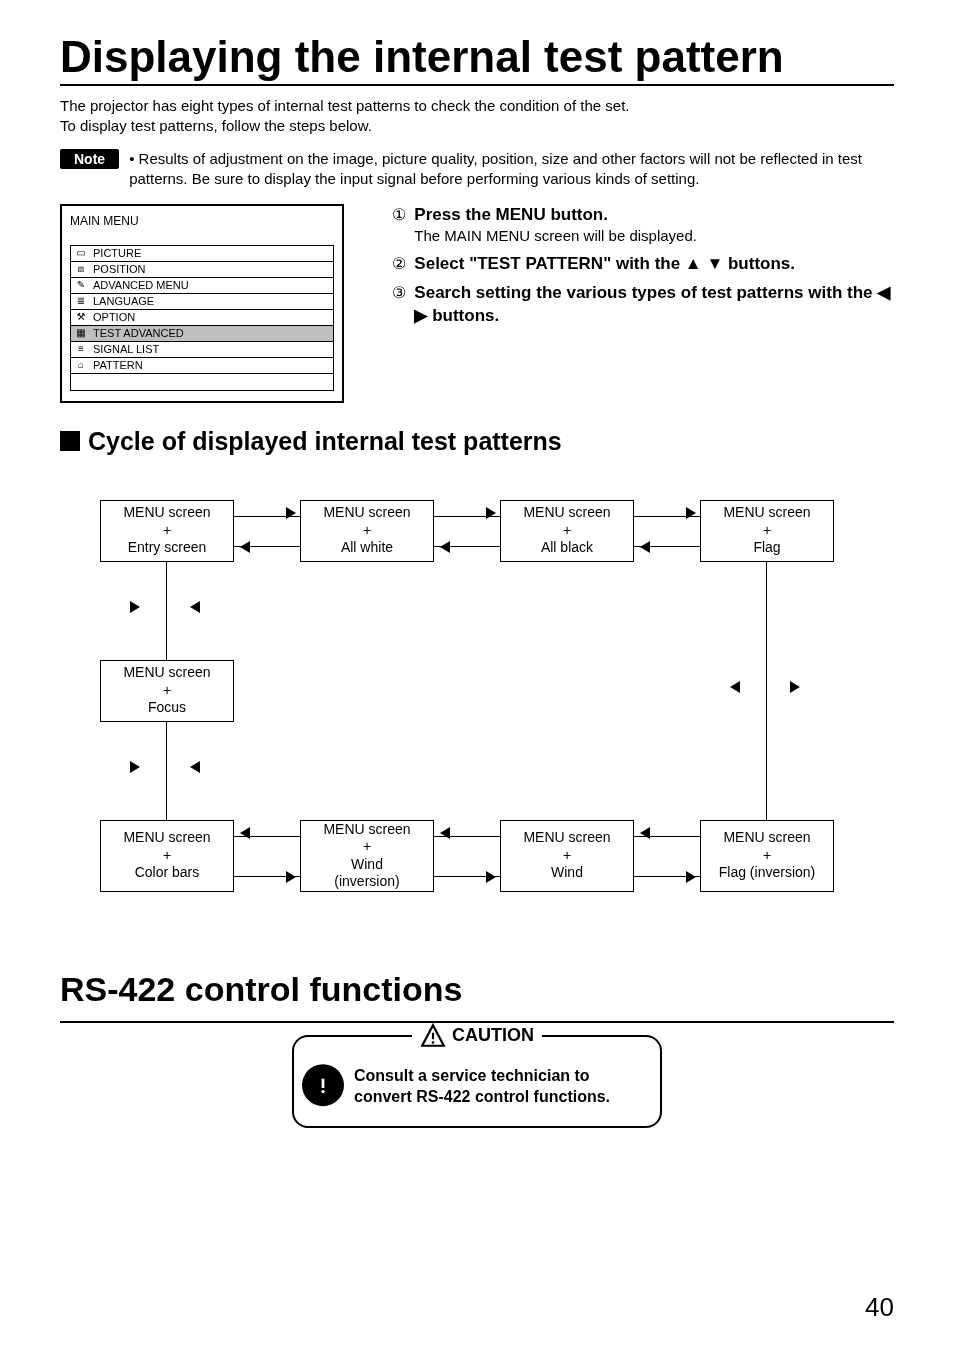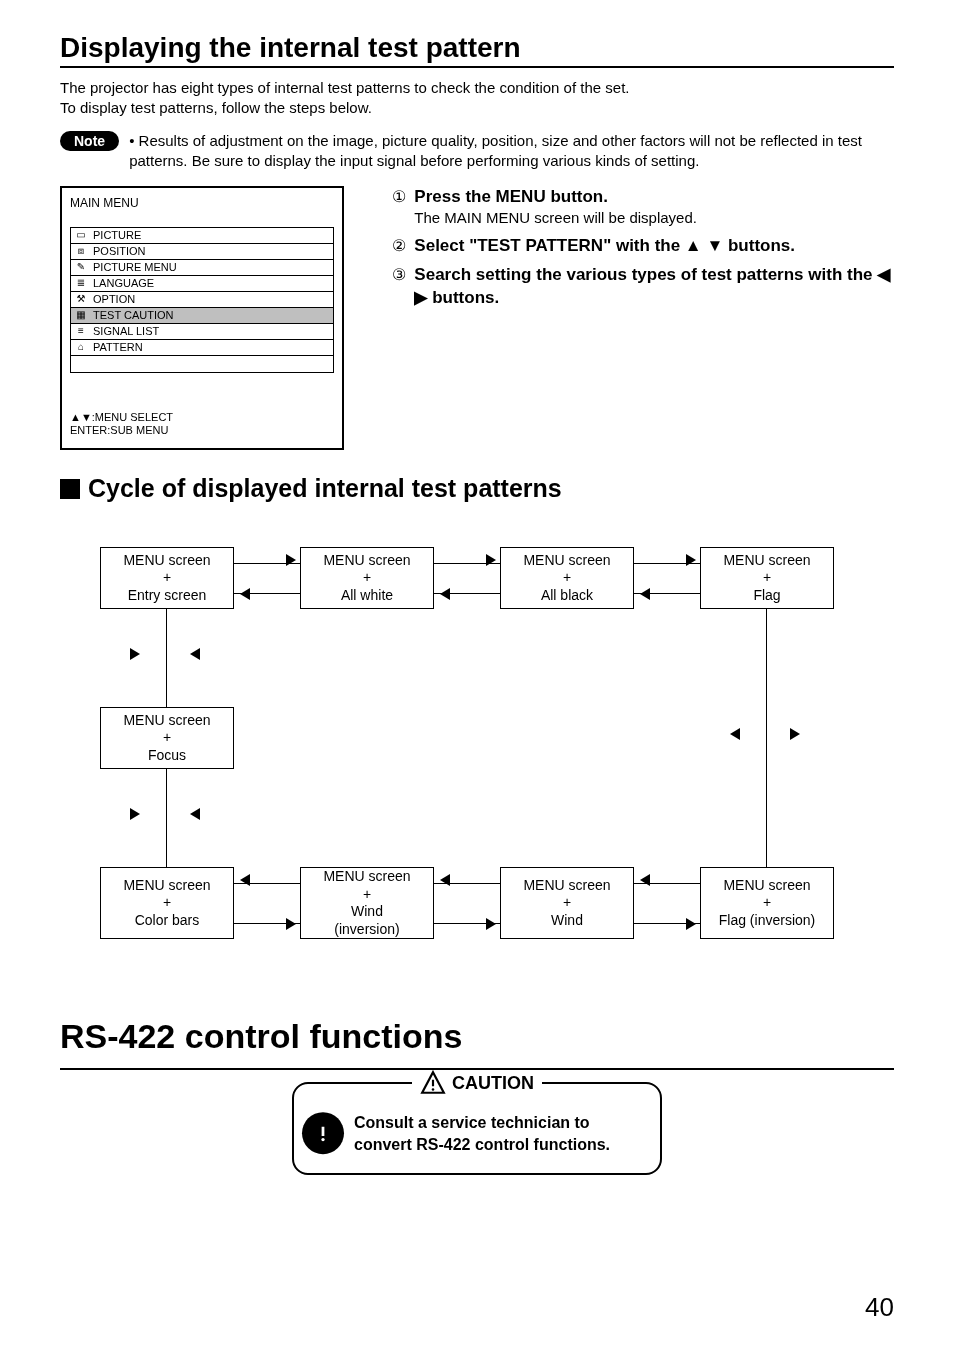--- a/index.html
+++ b/index.html
@@ -1,23 +1,23 @@
 <!DOCTYPE html>
 <html><head>
 <meta charset="utf-8">
 <style>
   * { box-sizing: border-box; margin: 0; padding: 0; }
   body { font-family: Arial, Helvetica, sans-serif; color: #000; background: #fff; }
   .page { width: 954px; height: 1349px; padding: 32px 60px 40px 60px; position: relative; }
 
-  .h1 { font-size: 28px; font-weight: bold; border-bottom: 2px solid #000; padding-bottom: 2px; margin-bottom: 10px; }
+  .h1 { font-size: 44px; font-weight: bold; border-bottom: 2px solid #000; padding-bottom: 2px; margin-bottom: 10px; }
   .intro { font-size: 15px; line-height: 1.3; margin-bottom: 14px; }
 
   .note-row { display: flex; align-items: flex-start; gap: 10px; margin-bottom: 14px; }
-  .note-pill { background: #000; color: #fff; font-size: 14px; font-weight: bold; padding: 2px 14px; border-radius: 10px; flex-shrink: 0; }
+  .note-pill { background: #000; color: #fff; font-size: 14px; font-weight: bold; padding: 2px 14px; border-radius: 2px; flex-shrink: 0; }
   .note-body { font-size: 15px; line-height: 1.35; }
 
   .two-col { display: flex; gap: 48px; align-items: flex-start; margin-bottom: 24px; }
 
   .menu-box { width: 284px; border: 2px solid #000; padding: 8px 8px 10px 8px; font-size: 12px; }
   .menu-title { font-weight: normal; margin-bottom: 17px; }
   .menu-list { border: 1px solid #000; }
   .menu-item { display: flex; align-items: center; gap: 6px; border-bottom: 1px solid #000; padding: 0 4px; height: 16px; font-size: 11px; }
   .menu-item:last-child { border-bottom: none; }
   .menu-item.hl { background: #bfbfbf; }
@@ -78,47 +78,43 @@
       <div class="menu-item">
             <span class="mi-icon">▭</span>
             <span>PICTURE</span>
           </div>
       <div class="menu-item">
             <span class="mi-icon">⧈</span>
             <span>POSITION</span>
           </div>
       <div class="menu-item">
             <span class="mi-icon">✎</span>
-            <span>PICTURE MENU</span>
+            <span>ADVANCED MENU</span>
           </div>
       <div class="menu-item">
             <span class="mi-icon">≣</span>
             <span>LANGUAGE</span>
           </div>
       <div class="menu-item">
             <span class="mi-icon">⚒</span>
             <span>OPTION</span>
           </div>
       <div class="menu-item hl">
             <span class="mi-icon">▦</span>
-            <span>TEST CAUTION</span>
+            <span>TEST ADVANCED</span>
           </div>
       <div class="menu-item">
             <span class="mi-icon">≡</span>
             <span>SIGNAL LIST</span>
           </div>
       <div class="menu-item">
             <span class="mi-icon">⌂</span>
             <span>PATTERN</span>
           </div>
       <div class="menu-blank"></div>
-    </div>
-    <div class="menu-footer">
-      <span>▲▼:MENU SELECT</span><br>
-      <span>ENTER:SUB MENU</span>
     </div>
   </div>
 
   <div class="steps">
     <div class="step">
       <span class="circ">①</span>
       <div class="body">
         <b>Press the MENU button.</b>
         <span class="sub">The MAIN MENU screen will be displayed.</span>
       </div>

